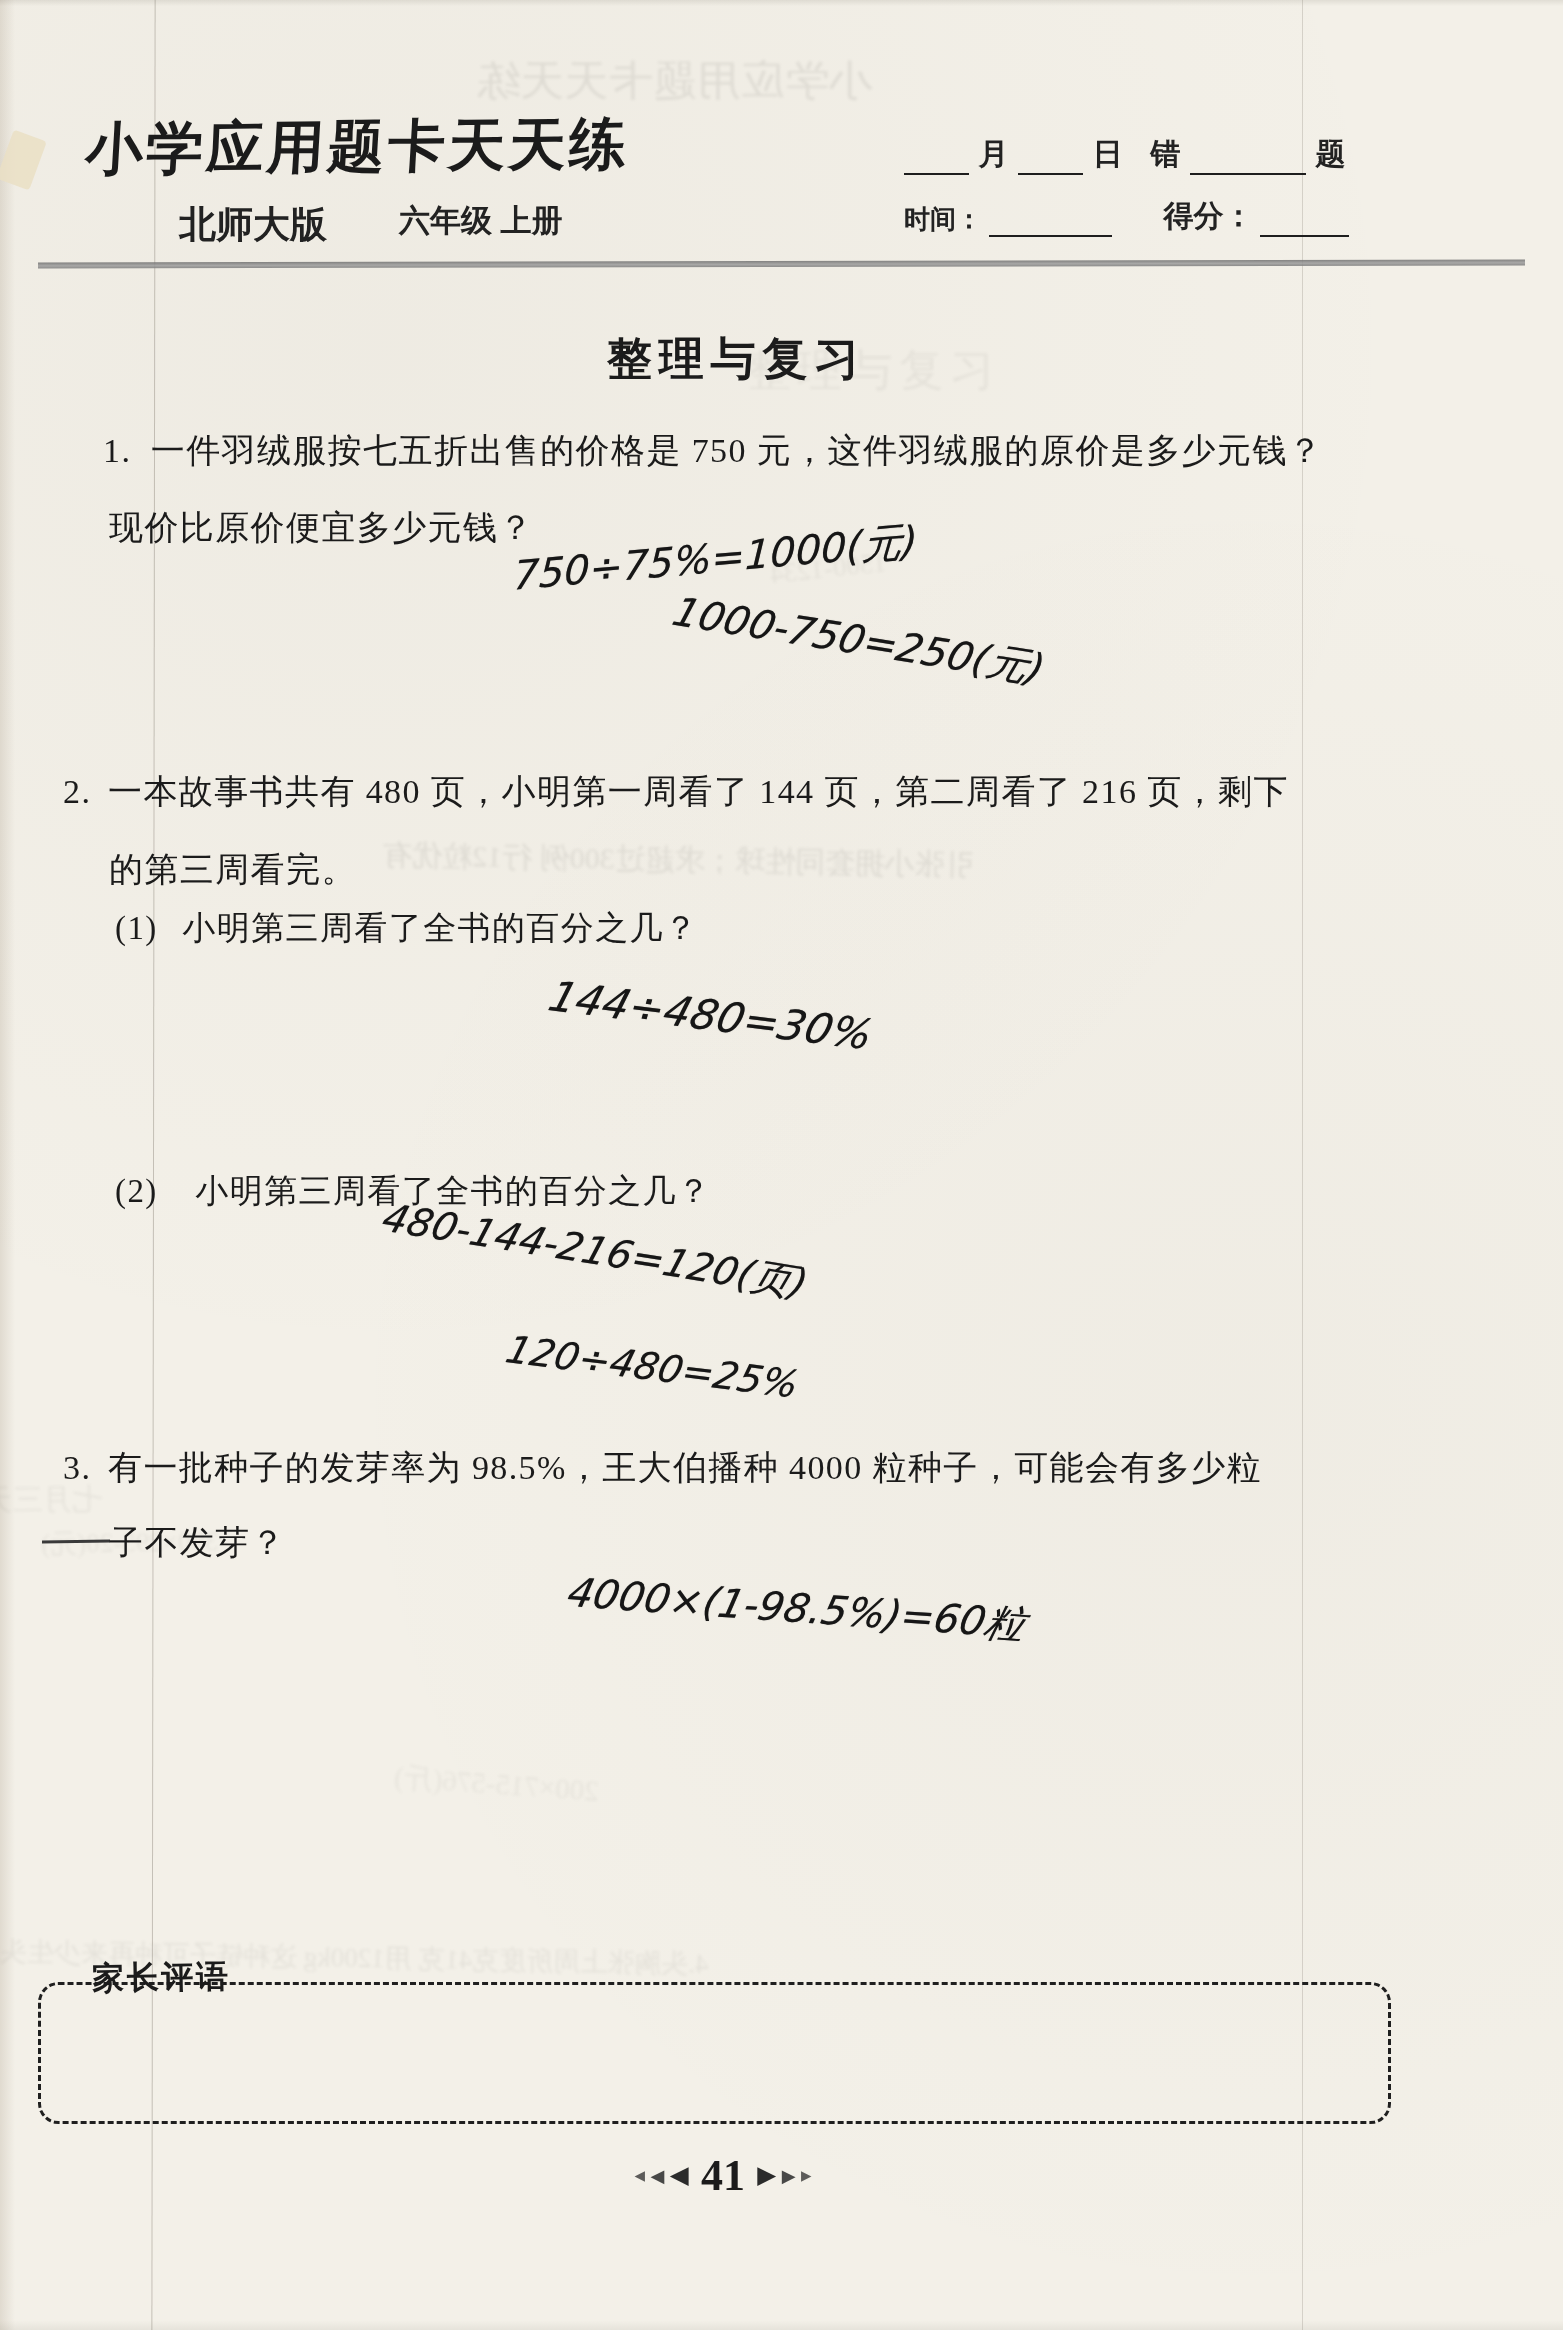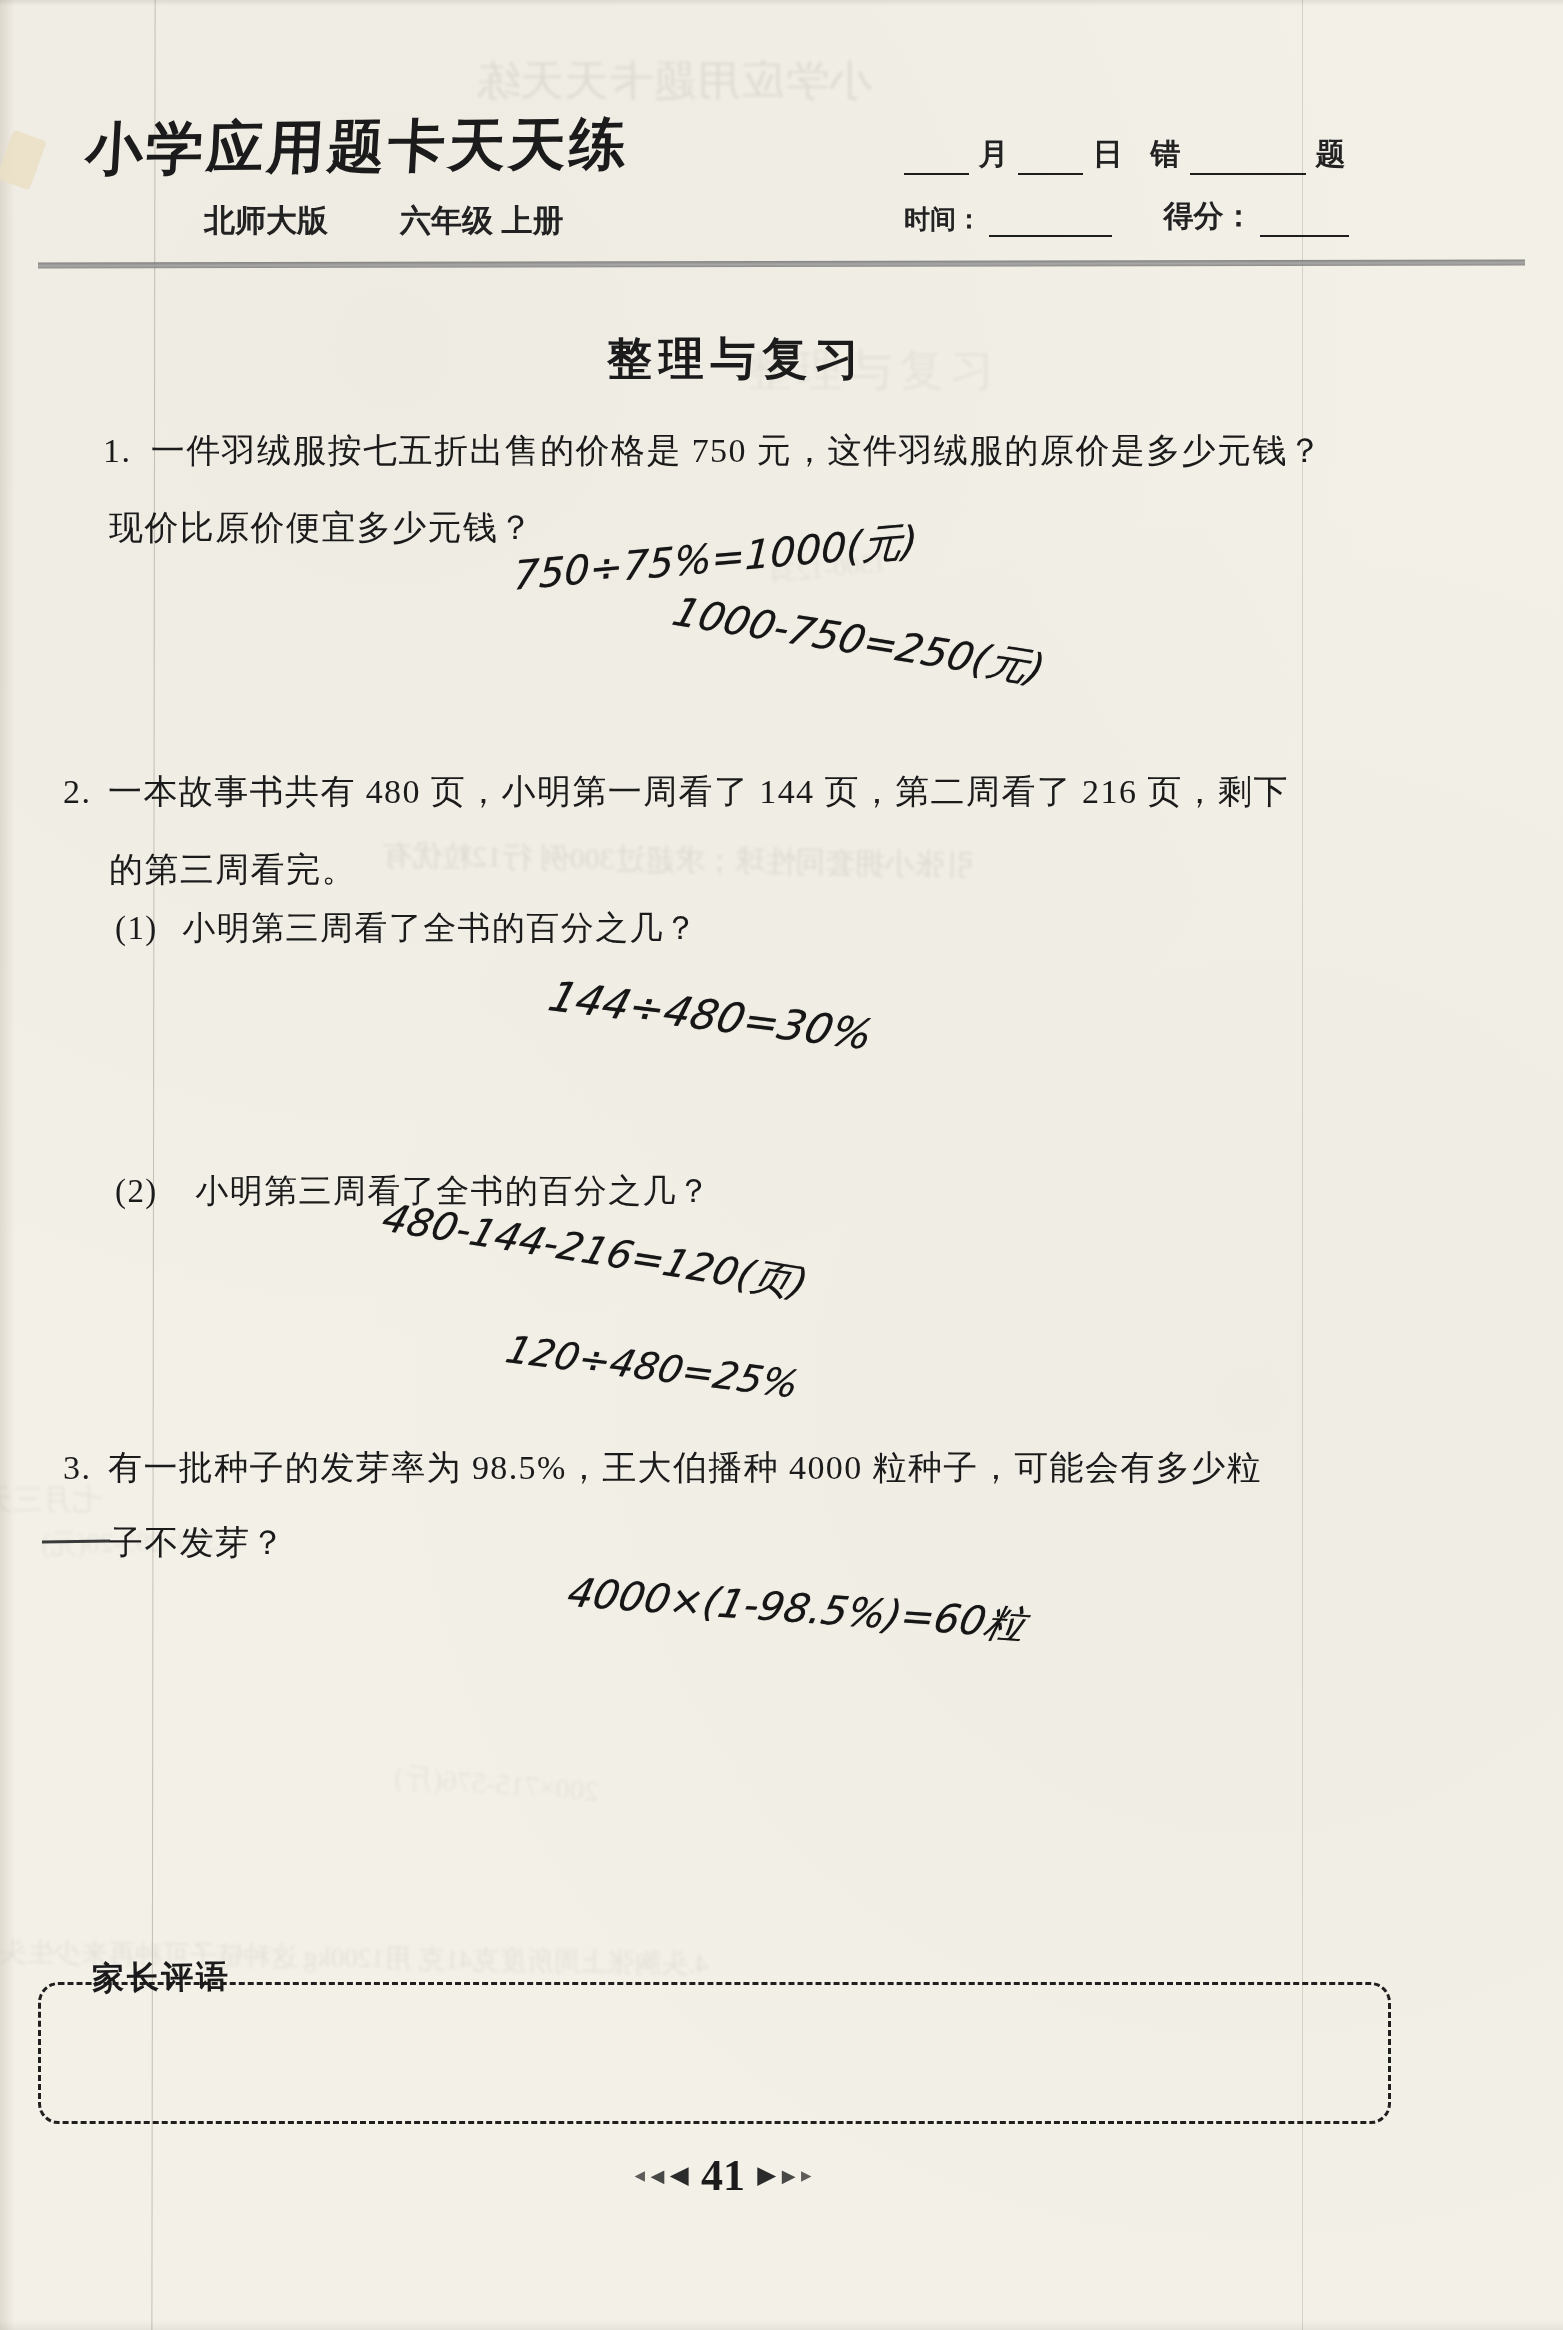--- a/index.html
+++ b/index.html
@@ -54,21 +54,21 @@
   <div class="ghost" style="left:885px;top:547px;font-size:27px;opacity:.08;transform:scaleX(-1) rotate(6deg);">1500-1234</div>
   <div class="ghost" style="left:975px;top:845px;font-size:30px;opacity:.12;transform:scaleX(-1) rotate(-1deg);">引张小拥套同性球；求超过300例 行12粒优有</div>
   <div class="ghost" style="left:102px;top:1479px;font-size:30px;opacity:.08;transform:scaleX(-1) rotate(.5deg);">七月三天为20℃ 的现状有情境理</div>
   <div class="ghost" style="left:218px;top:1523px;font-size:27px;opacity:.08;transform:scaleX(-1) rotate(1deg);">390×295-20(元)</div>
   <div class="ghost" style="left:600px;top:1772px;font-size:29px;opacity:.07;transform:scaleX(-1) rotate(-4deg);">200×715-576(斤)</div>
   <div class="ghost" style="left:709px;top:1946px;font-size:27px;opacity:.09;transform:scaleX(-1) rotate(-1deg);">4.头胸张上周所度克41克 用1200kg 这种链子可种再来少生头发生地</div>
 
   <div class="abs print" style="left:86px;top:109px;font-size:57px;font-weight:700;letter-spacing:3.4px;transform:skewX(-4deg) rotate(-.6deg);">小学应用题卡天天练</div>
 
   <div class="abs" style="left:179px;top:200px;display:flex;gap:72px;">
-    <span class="heiti" style="font-size:31px;margin-left:25px;">北师大版</span>
+    <span class="heiti" style="font-size:37px;">北师大版</span>
     <span class="heiti" style="font-size:31px;">六年级 上册</span>
   </div>
 
   <div class="abs" style="left:904px;top:134px;width:539px;">
     <div style="display:flex;align-items:flex-end;gap:9.6px;">
       <span class="blank" style="width:65px;"></span>
       <span class="heiti" style="font-size:30px;">月</span>
       <span class="blank" style="width:65px;"></span>
       <span class="heiti" style="font-size:30px;">日</span>
       <span class="heiti" style="font-size:30px;margin-left:18px;">错</span>

